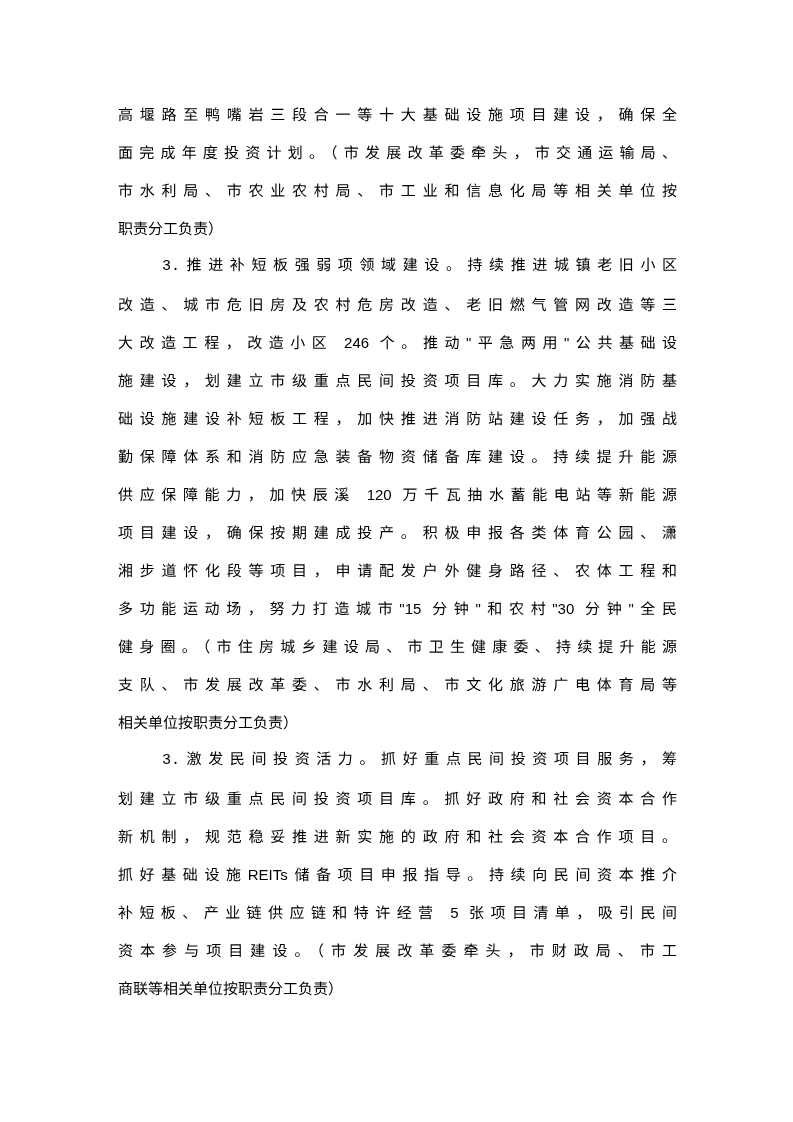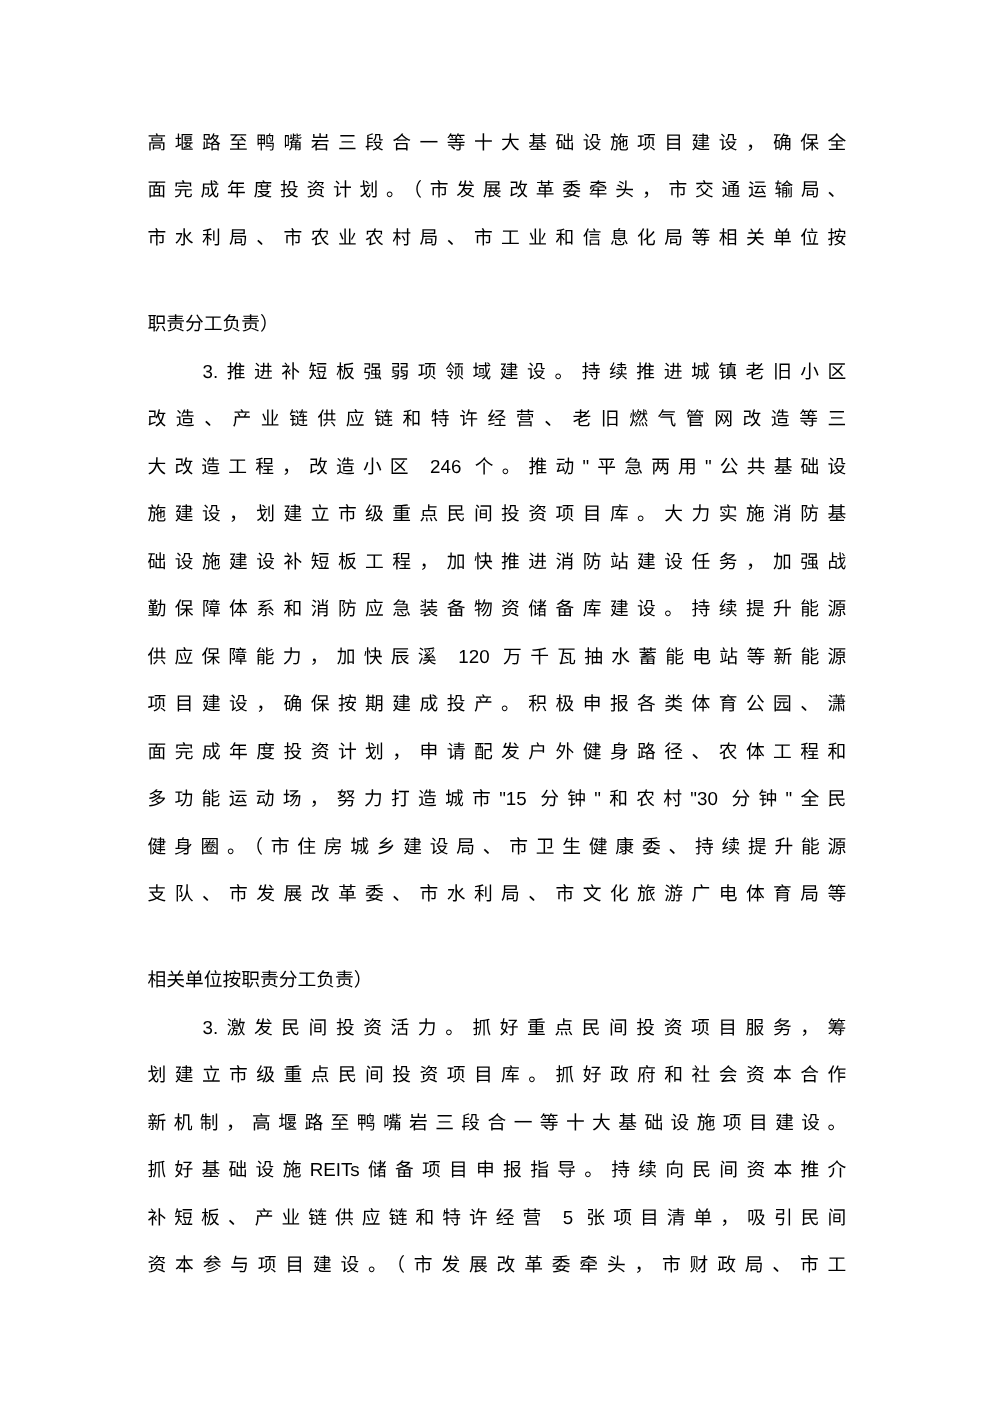--- a/index.html
+++ b/index.html
@@ -31,54 +31,55 @@
   }
   .line {
     height: 38px;
     line-height: 38px;
     white-space: nowrap;
     text-align: justify;
     text-align-last: justify;
   }
   .line.indent {
     padding-left: 44px;
+    font-family: Liberation Mono, monospace;
   }
   .line.para-end {
     text-align-last: left;
-    margin-top: 31px;
   }
 </style>
 </head>
 <body>
 
 <div class="page">
   <div class="text-block" style="background: rgb(255, 255, 255); color: rgb(0, 0, 0);">
       <div class="paragraph">
         <div class="line">高堰路至鸭嘴岩三段合一等十大基础设施项目建设，确保全</div>
         <div class="line">面完成年度投资计划。（市发展改革委牵头，市交通运输局、</div>
         <div class="line">市水利局、市农业农村局、市工业和信息化局等相关单位按</div>
         <div class="line para-end">职责分工负责）</div>
       </div>
       <div class="paragraph">
         <div class="line indent">3.推进补短板强弱项领域建设。持续推进城镇老旧小区</div>
-        <div class="line">改造、产业链供应链和特许经营、老旧燃气管网改造等三</div>
+        <div class="line">改造、城市危旧房及农村危房改造、老旧燃气管网改造等三</div>
         <div class="line">大改造工程，改造小区 246 个。推动"平急两用"公共基础设</div>
         <div class="line">施建设，划建立市级重点民间投资项目库。大力实施消防基</div>
         <div class="line">础设施建设补短板工程，加快推进消防站建设任务，加强战</div>
         <div class="line">勤保障体系和消防应急装备物资储备库建设。持续提升能源</div>
         <div class="line">供应保障能力，加快辰溪 120 万千瓦抽水蓄能电站等新能源</div>
         <div class="line">项目建设，确保按期建成投产。积极申报各类体育公园、潇</div>
-        <div class="line">面完成年度投资计划，申请配发户外健身路径、农体工程和</div>
+        <div class="line">湘步道怀化段等项目，申请配发户外健身路径、农体工程和</div>
         <div class="line">多功能运动场，努力打造城市"15 分钟"和农村"30 分钟"全民</div>
         <div class="line">健身圈。（市住房城乡建设局、市卫生健康委、持续提升能源</div>
         <div class="line">支队、市发展改革委、市水利局、市文化旅游广电体育局等</div>
         <div class="line para-end">相关单位按职责分工负责）</div>
       </div>
       <div class="paragraph">
         <div class="line indent">3.激发民间投资活力。抓好重点民间投资项目服务，筹</div>
         <div class="line">划建立市级重点民间投资项目库。抓好政府和社会资本合作</div>
-        <div class="line">新机制，高堰路至鸭嘴岩三段合一等十大基础设施项目建设。</div>
+        <div class="line">新机制，规范稳妥推进新实施的政府和社会资本合作项目。</div>
         <div class="line">抓好基础设施REITs储备项目申报指导。持续向民间资本推介</div>
         <div class="line">补短板、产业链供应链和特许经营 5 张项目清单，吸引民间</div>
         <div class="line">资本参与项目建设。（市发展改革委牵头，市财政局、市工</div>
+        <div class="line para-end">商联等相关单位按职责分工负责）</div>
       </div>
     </div>
 </div>
 
 </body></html>

